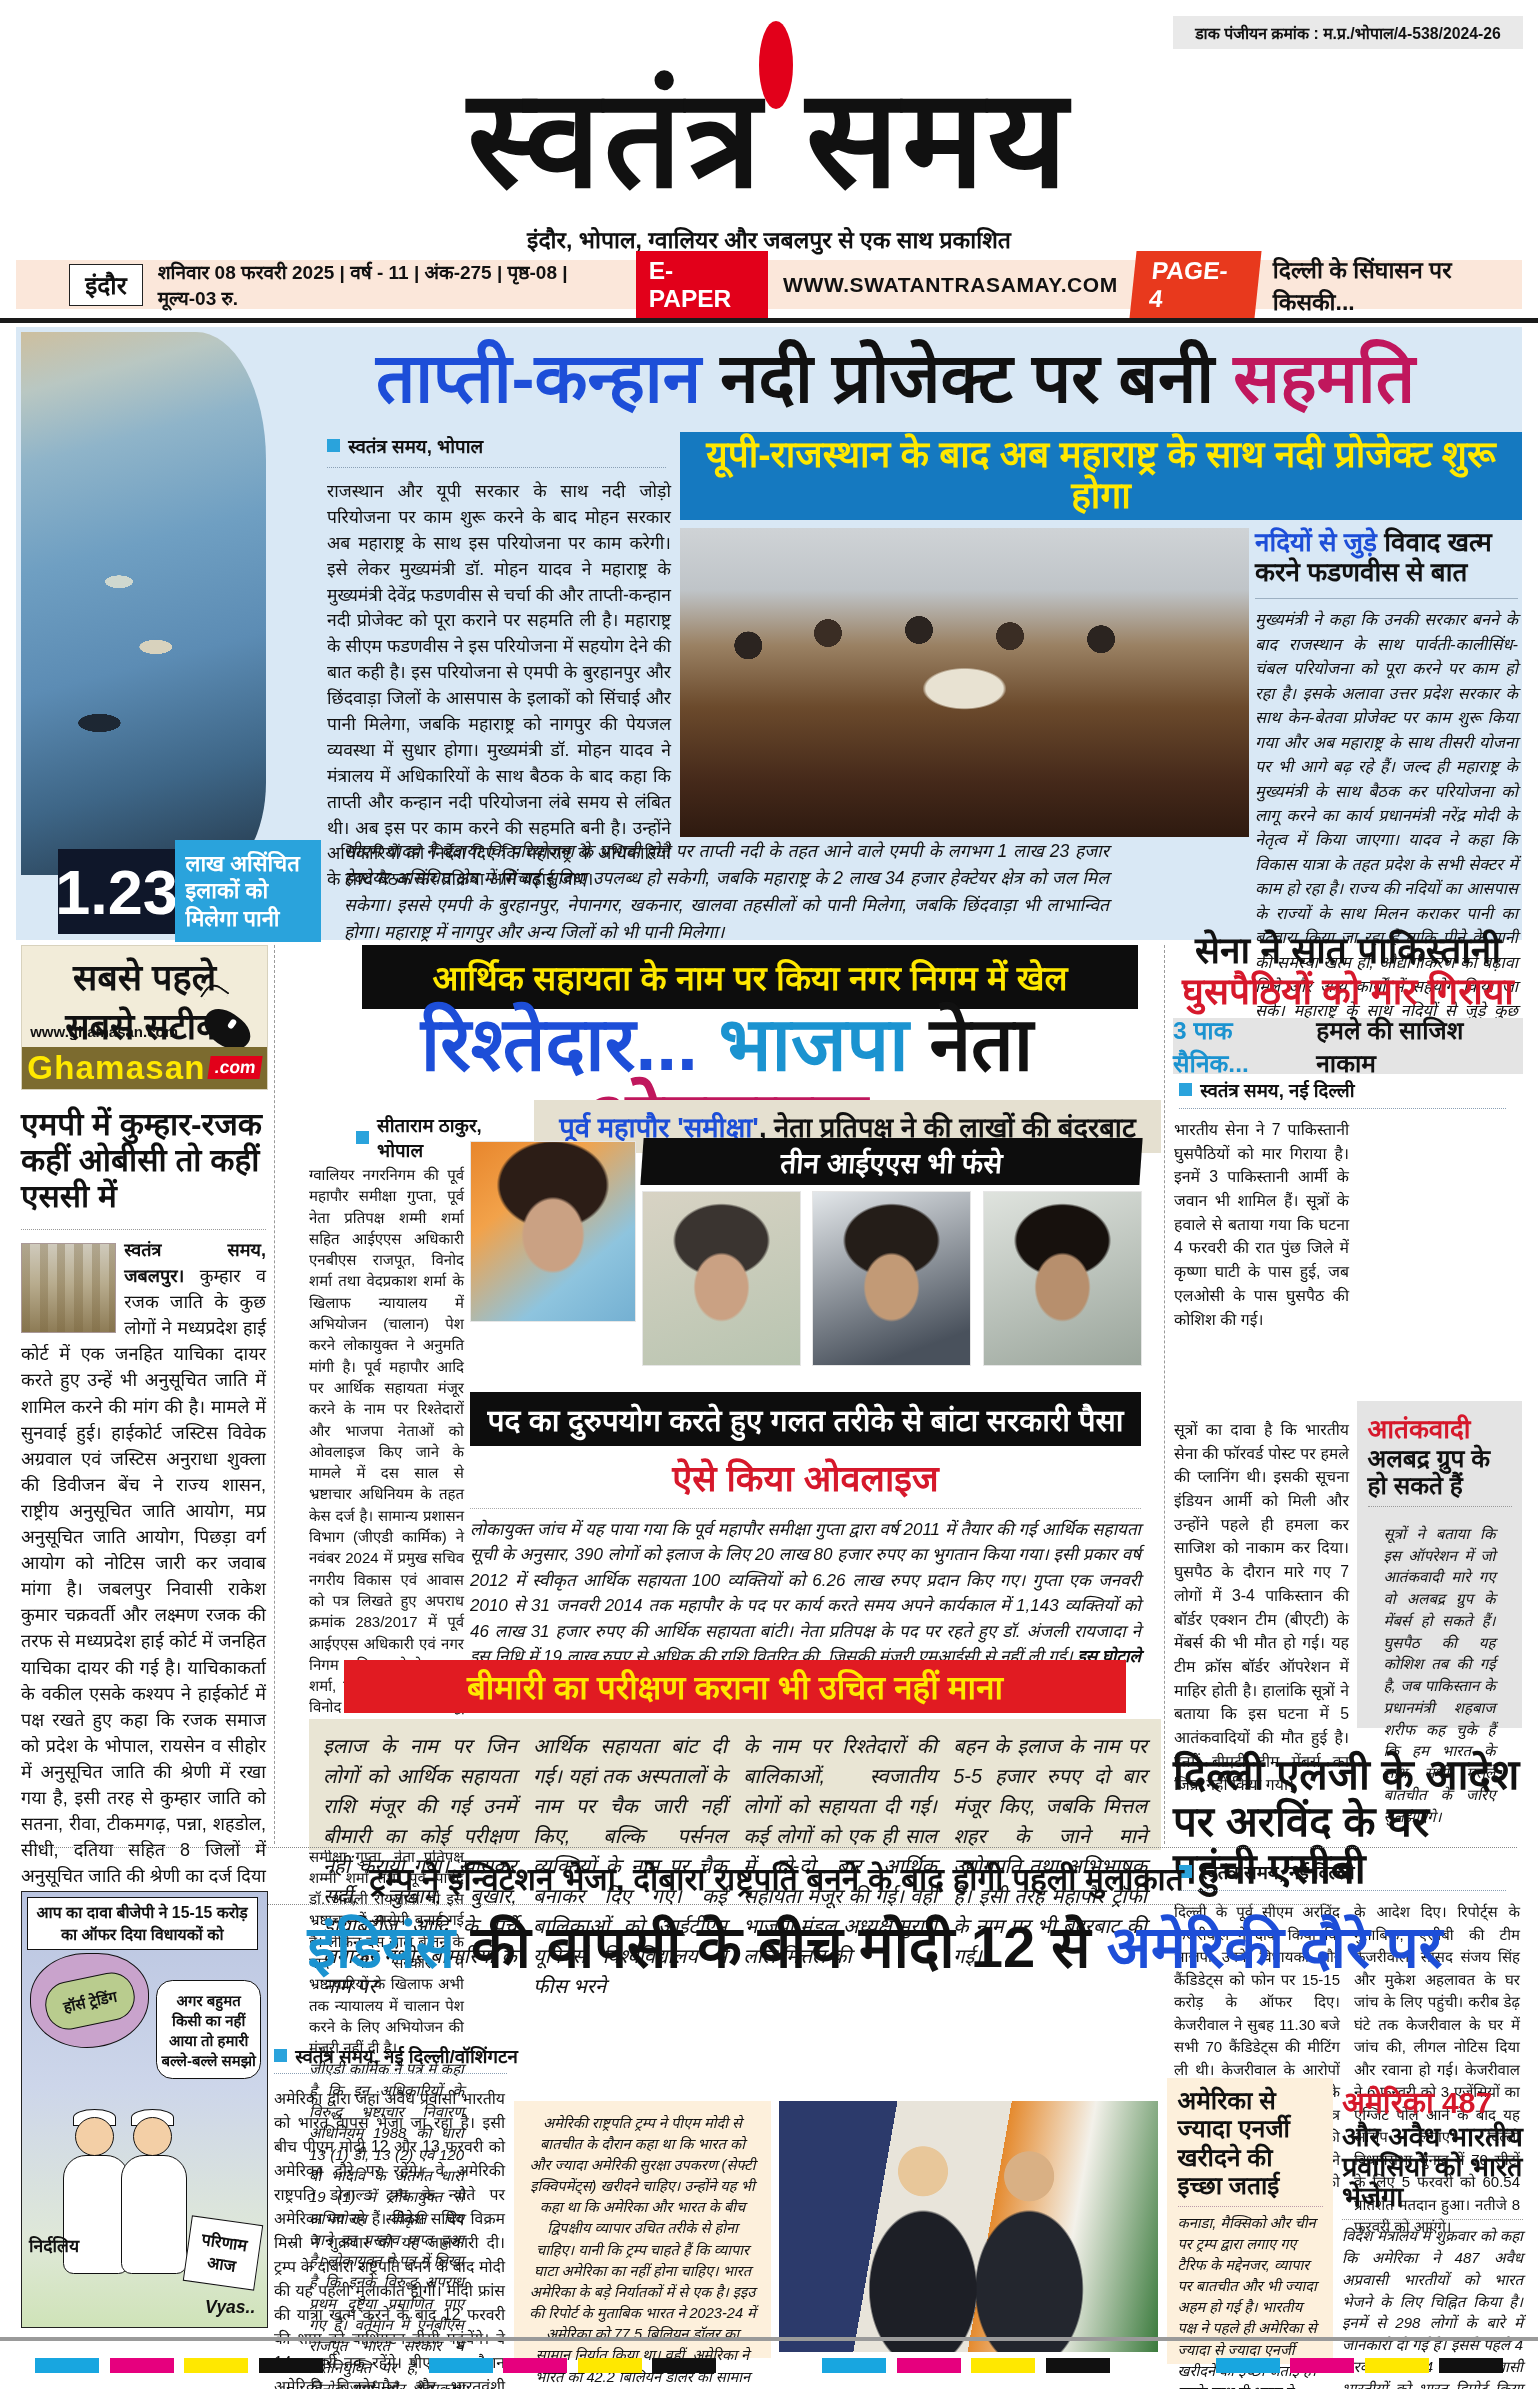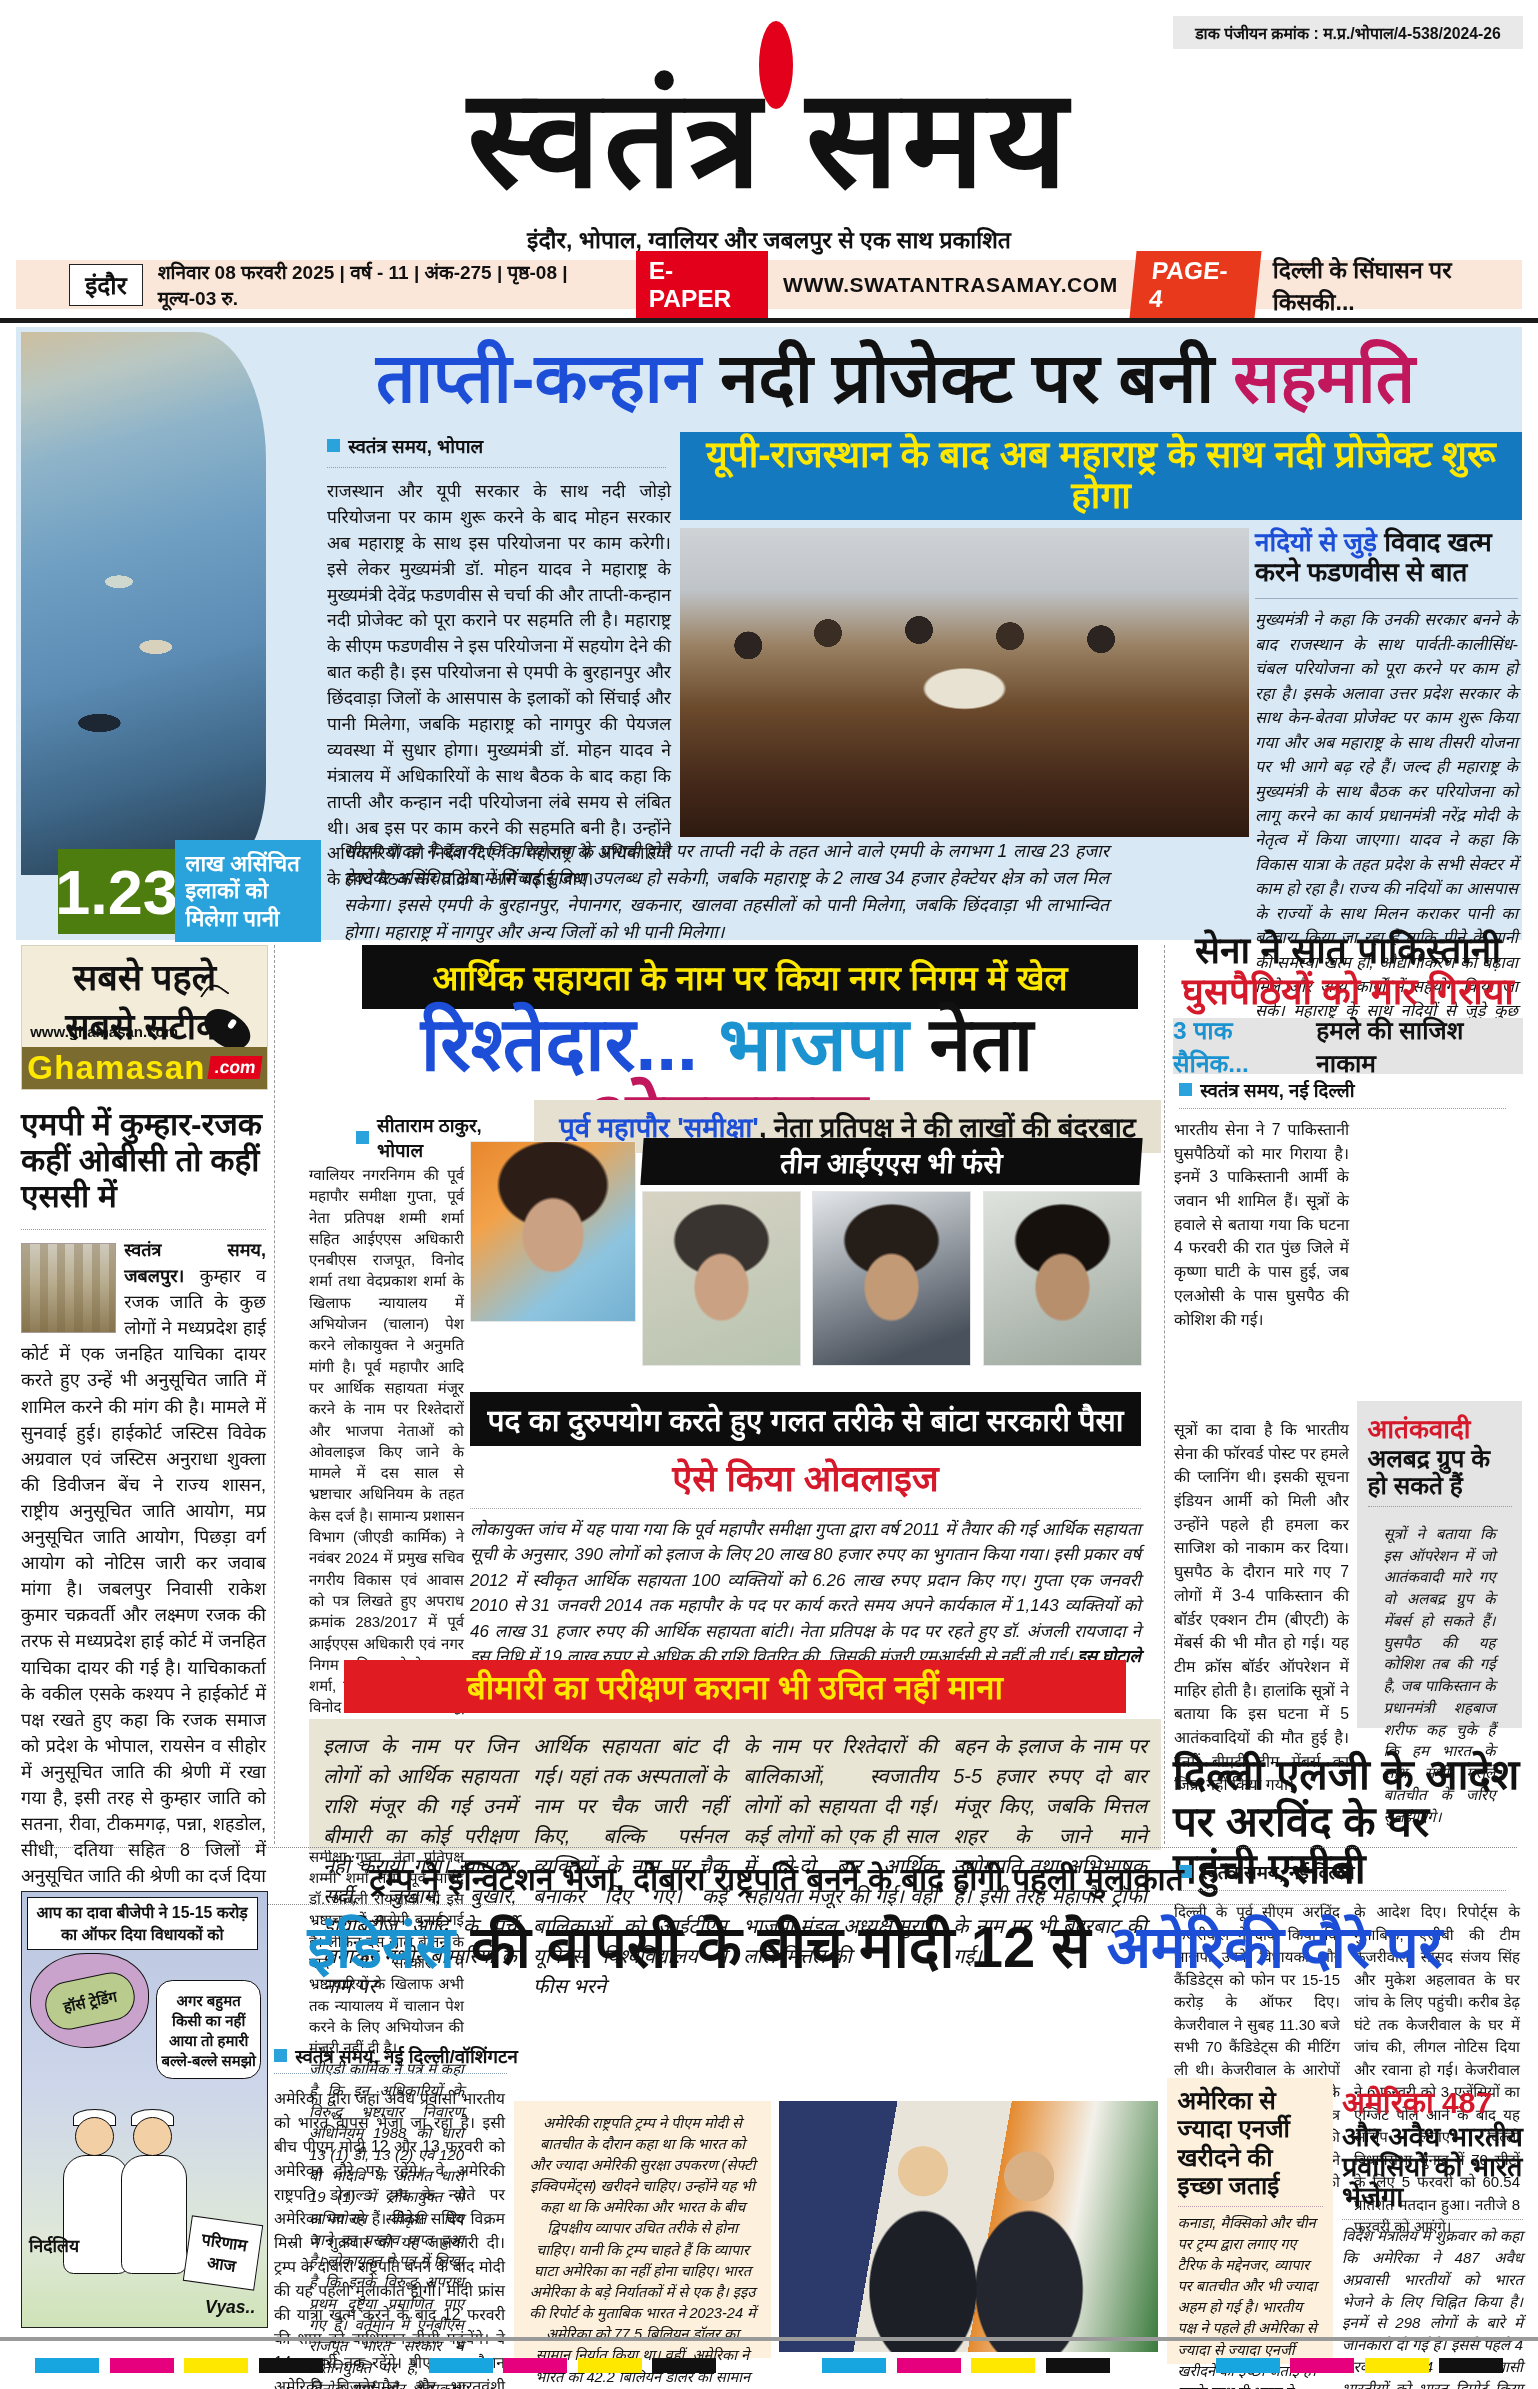--- a/index.html
+++ b/index.html
@@ -53,21 +53,21 @@
             radial-gradient(23px 23px at 26% 34%,#3a2d24 60%,transparent 61%),
             radial-gradient(23px 23px at 42% 33%,#2b2420 60%,transparent 61%),
             radial-gradient(23px 23px at 58% 35%,#3a2d24 60%,transparent 61%),
             radial-gradient(23px 23px at 74% 36%,#2b2420 60%,transparent 61%),
             radial-gradient(70px 35px at 50% 52%,#e8e2d2 55%,transparent 60%),
             linear-gradient(180deg,#cfd3d6 0%,#bfc4c8 20%,#9a8163 38%,#6b4a2c 58%,#45291a 82%,#2e1a10 100%);}
   .lead-side{left:1255px;top:528px;width:263px;}
   .lead-side h3{margin:0;font-size:26px;line-height:1.15;font-weight:bold;}
   .side-div{border-bottom:1.8px solid #9db0c2;margin:10.5px 0 8.2px 0;}
   .lead-side p{margin:0;font-size:16.3px;line-height:1.5;}
-  .statnum{left:58px;top:849px;width:117px;height:85px;background:#4d7c0f;color:#fff;
+  .statnum{left:58px;top:849px;width:117px;height:85px;background:#0f172a;color:#fff;
            font-size:63px;font-weight:bold;display:flex;align-items:center;justify-content:center;}
   .statlabel{left:175px;top:840px;width:146px;height:102px;background:#2aa3dc;color:#fff;
              font-size:22px;font-weight:bold;display:flex;align-items:center;padding:0 10.5px;box-sizing:border-box;line-height:1.25;}
   .statbody{left:344px;top:838px;width:765px;font-size:17.5px;line-height:1.55;font-style:italic;margin:0;}
 
   
   .vrule{width:0;border-left:1.8px dashed #9a9a9a;}
   .vr1{left:274px;top:945px;height:899px;}
   .vr2{left:1164px;top:945px;height:899px;}
 

